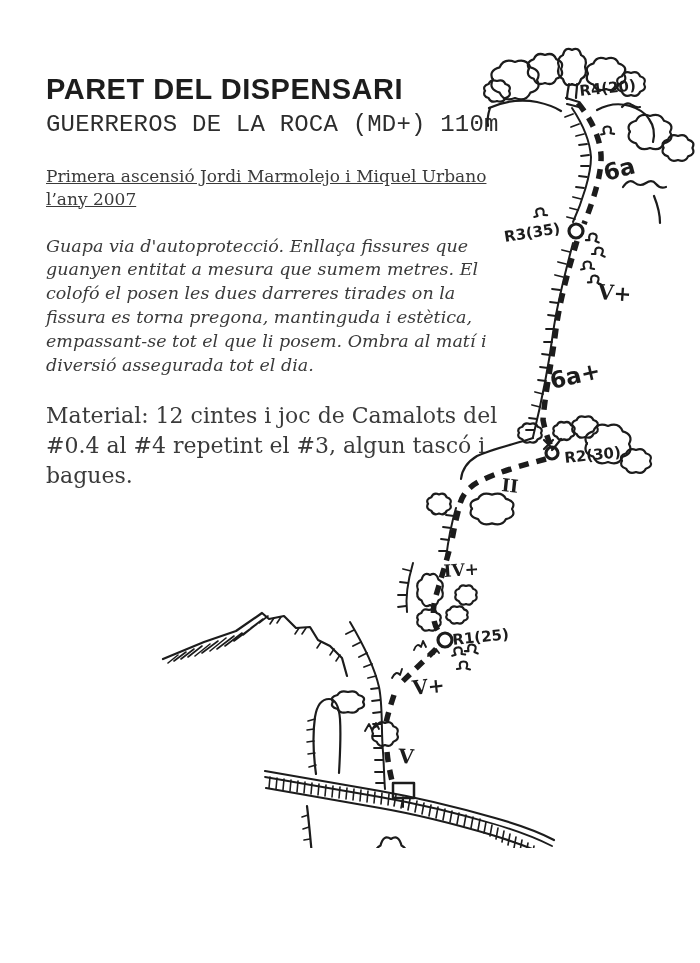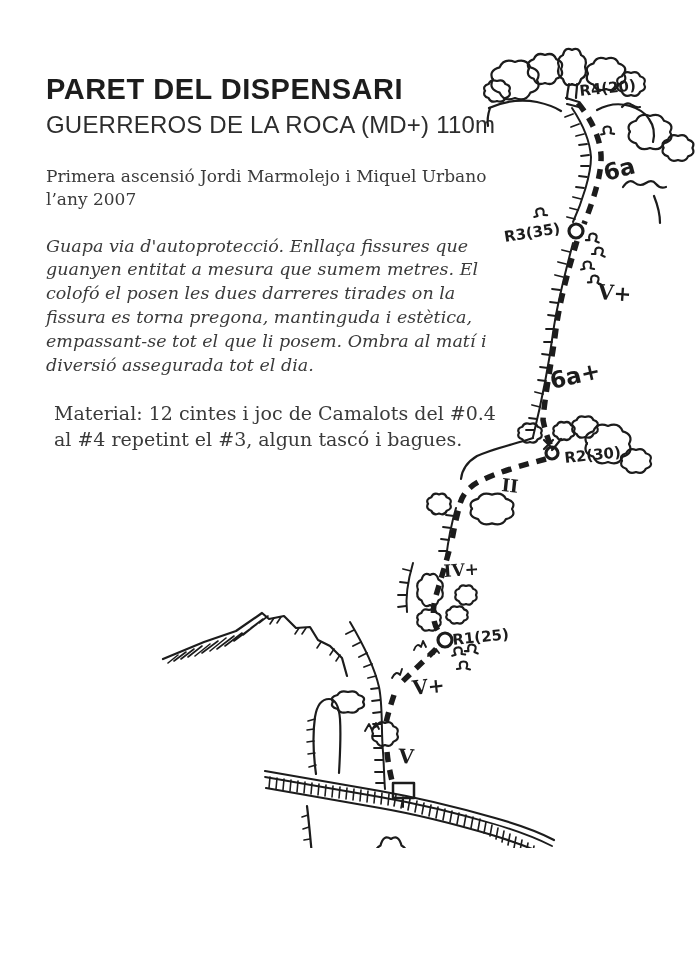--- a/index.html
+++ b/index.html
@@ -6,26 +6,26 @@
   .page{
     position:relative;width:700px;height:848px;background:var(--paper,#ffffff);
     overflow:hidden;font-family:"DejaVu Serif",serif;
   }
   .textblock{position:absolute;left:46px;top:74px;width:472px;color:#3a3a3a;}
   .title{
     font-family:"Liberation Sans",sans-serif;font-weight:700;font-size:29px;
     letter-spacing:.5px;color:#1d1d1d;margin:0 0 5px 0;line-height:1.1;
   }
   .subtitle{
-    font-family:Liberation Sans, sans-serif;font-weight:400;font-size:24px;
+    font-family:Liberation Mono, monospace;font-weight:400;font-size:24px;
     color:#2d2d2d;margin:0 0 27px 0;line-height:1.15;letter-spacing:.2px;
   }
-  .byline{font-size:17px;margin:0 0 25px 0;line-height:1.3;}
+  .byline{font-size:17px;margin:0 0 25px 0;line-height:1.3;text-decoration:underline;}
   .desc{font-size:17.5px;line-height:1.36;margin:0 0 24px 0;font-style:italic;}
-  .material{font-size:19px;line-height:1.36;margin:8px;}
+  .material{font-size:22px;line-height:1.36;margin:0;}
   .topo-svg{position:absolute;left:0;top:0;}
   .ink-stroke{stroke:var(--ink,#1c1c1c);fill:none;stroke-linecap:round;stroke-linejoin:round;}
   .ink-text{fill:var(--ink,#1c1c1c);stroke:none;}
   .hand-sans{font-family:"DejaVu Sans",sans-serif;font-weight:700;}
   .hand-serif{font-family:"DejaVu Serif",serif;font-weight:700;}
 </style>
 </head>
 <body>
 
 <div class="page">

